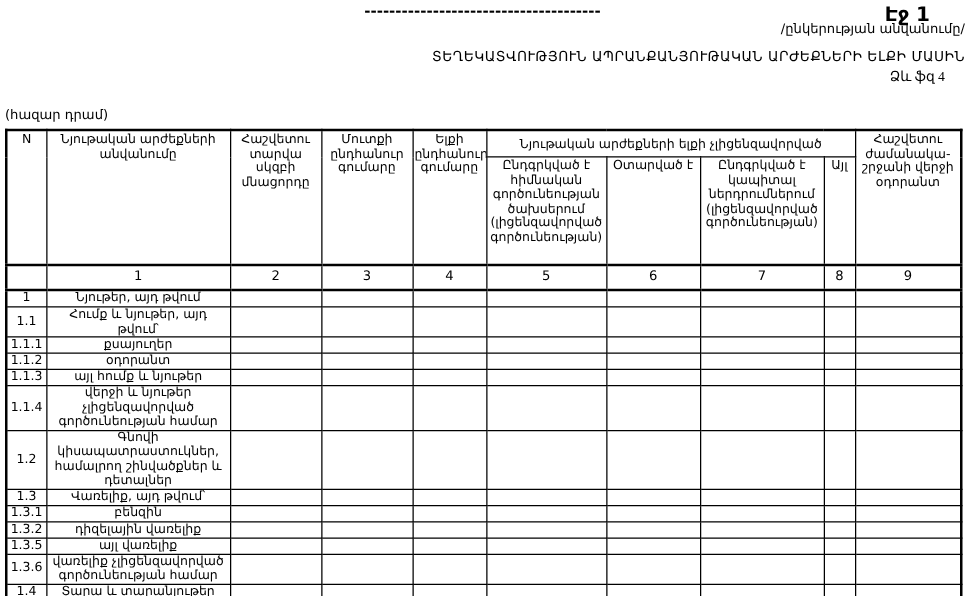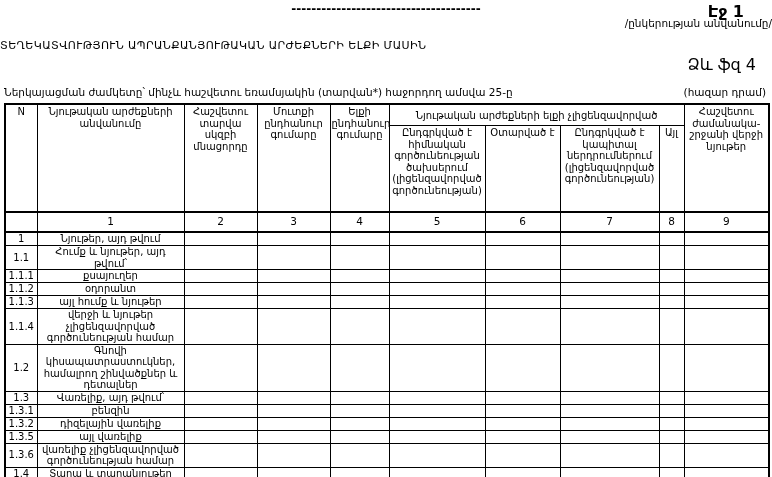--- a/index.html
+++ b/index.html
@@ -13,22 +13,22 @@
     overflow:hidden;
   }
   .header-area{position:relative;height:103px;}
   .company-line{
     position:absolute;top:2px;left:0;width:100%;
     text-align:center;font-size:12px;font-weight:bold;letter-spacing:0;
     white-space:pre;
   }
   .page-num{position:absolute;top:2px;right:28px;font-size:16px;font-weight:bold;}
   .company-caption{position:absolute;top:17px;left:0;width:100%;text-align:right;font-size:10.5px;}
-  .doc-title{position:absolute;top:39px;left:0;width:100%;text-align:left;font-size:11px;letter-spacing:0.4px;}
-  .form-label{position:absolute;top:55px;right:16px;font-size:16px;}
+  .doc-title{position:absolute;top:39px;left:0;width:100%;text-align:right;font-size:11px;letter-spacing:0.4px;}
+  .form-label{position:absolute;top:55px;right:16px;font-size:11px;font-family:Liberation Serif, serif;}
   .date-line{position:absolute;top:64px;left:0;width:100%;text-align:center;font-size:11px;}
   .date-line .b{font-weight:bold;}
   .notes{position:absolute;top:86px;left:4px;right:6px;display:flex;justify-content:space-between;font-size:10.5px;}
   .table-wrap{margin:0 4px;}
   table{width:100%;border-collapse:collapse;table-layout:fixed;border:2px solid #000;}
   th,td{border:1px solid #000;padding:0 1px;font-size:10px;line-height:11.5px;overflow:hidden;}
   th{font-weight:normal;text-align:center;vertical-align:top;padding-top:1px;}
   th.group{vertical-align:middle;height:19px;}
   tr.sub-row th{height:84px;}
   tr.num-row td{
@@ -44,21 +44,20 @@
 
 <div class="page">
 
   <div class="header-area">
     <div class="company-line">--------------------------------------</div>
     <div class="page-num">Էջ 1</div>
     <div class="company-caption">/ընկերության անվանումը/</div>
     <div class="doc-title">ՏԵՂԵԿԱՏՎՈՒԹՅՈՒՆ ԱՊՐԱՆՔԱՆՅՈՒԹԱԿԱՆ ԱՐԺԵՔՆԵՐԻ ԵԼՔԻ ՄԱՍԻՆ</div>
     <div class="form-label">Ձև ֆզ 4</div>
     <div class="notes">
-      <span>Ներկայացման ժամկետը՝ մինչև հաշվետու եռամսյակին (տարվան*) հաջորդող ամսվա 25-ը</span>
       <span>(հազար դրամ)</span>
     </div>
   </div>
 
   <div class="table-wrap">
     <table>
       <colgroup>
         <col style="width:32px">
           <col style="width:147px">
           <col style="width:73px">
@@ -71,21 +70,21 @@
         <col style="width:85px">
       </colgroup>
       <thead>
         <tr>
           <th rowspan="2">N</th>
           <th rowspan="2">Նյութական արժեքների անվանումը</th>
           <th rowspan="2">Հաշվետու տարվա սկզբի մնացորդը</th>
           <th rowspan="2">Մուտքի ընդհանուր գումարը</th>
           <th rowspan="2">Ելքի ընդհանուր գումարը</th>
           <th colspan="4" class="group">Նյութական  արժեքների ելքի չլիցենզավորված</th>
-          <th rowspan="2">Հաշվետու ժամանակա- շրջանի վերջի նյութեր</th>
+          <th rowspan="2">Հաշվետու ժամանակա- շրջանի վերջի օդորանտ</th>
         </tr>
         <tr class="sub-row">
           <th>Ընդգրկված է հիմնական գործունեության ծախսերում (լիցենզավորված գործունեության)</th>
           <th>Օտարված է</th>
           <th>Ընդգրկված է կապիտալ ներդրումներում (լիցենզավորված գործունեության)</th>
           <th>Այլ</th>
         </tr>
         <tr class="num-row">
           <td></td>
           <td>1</td>

